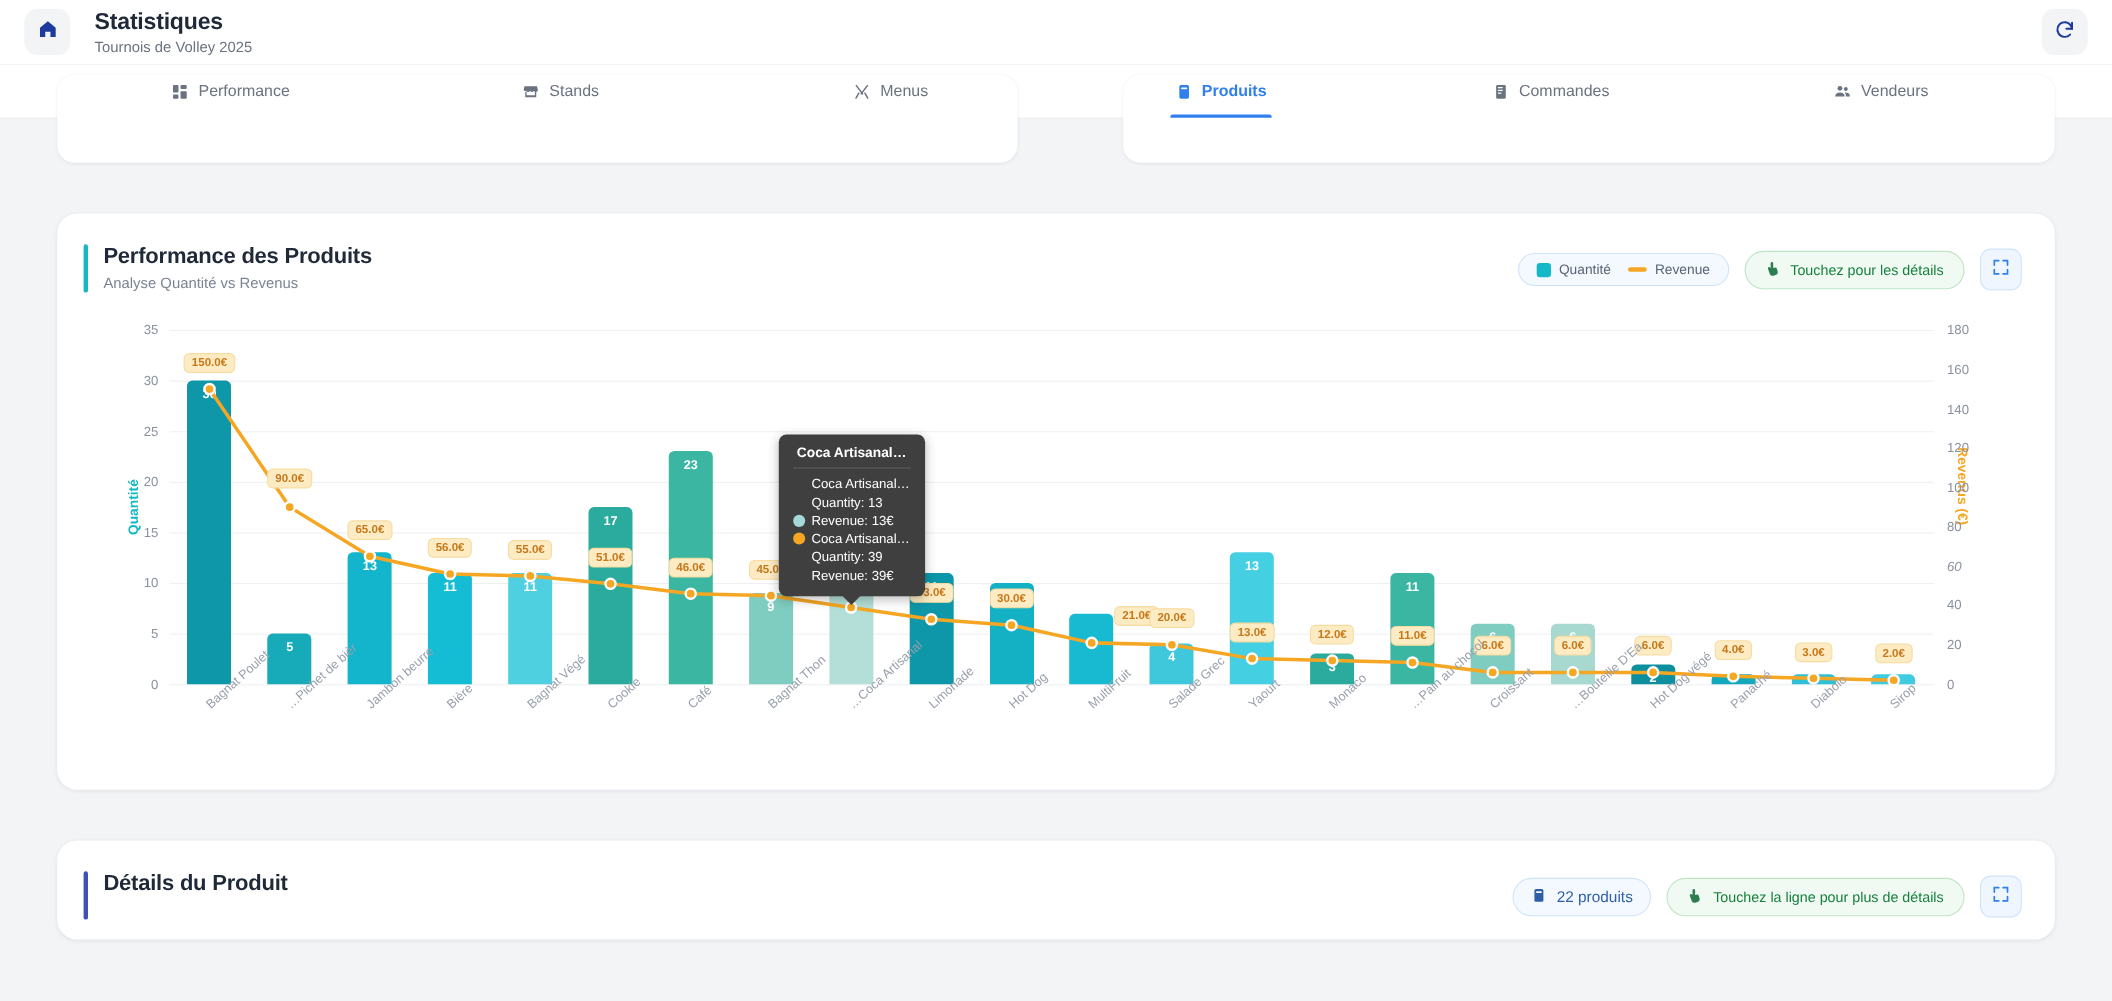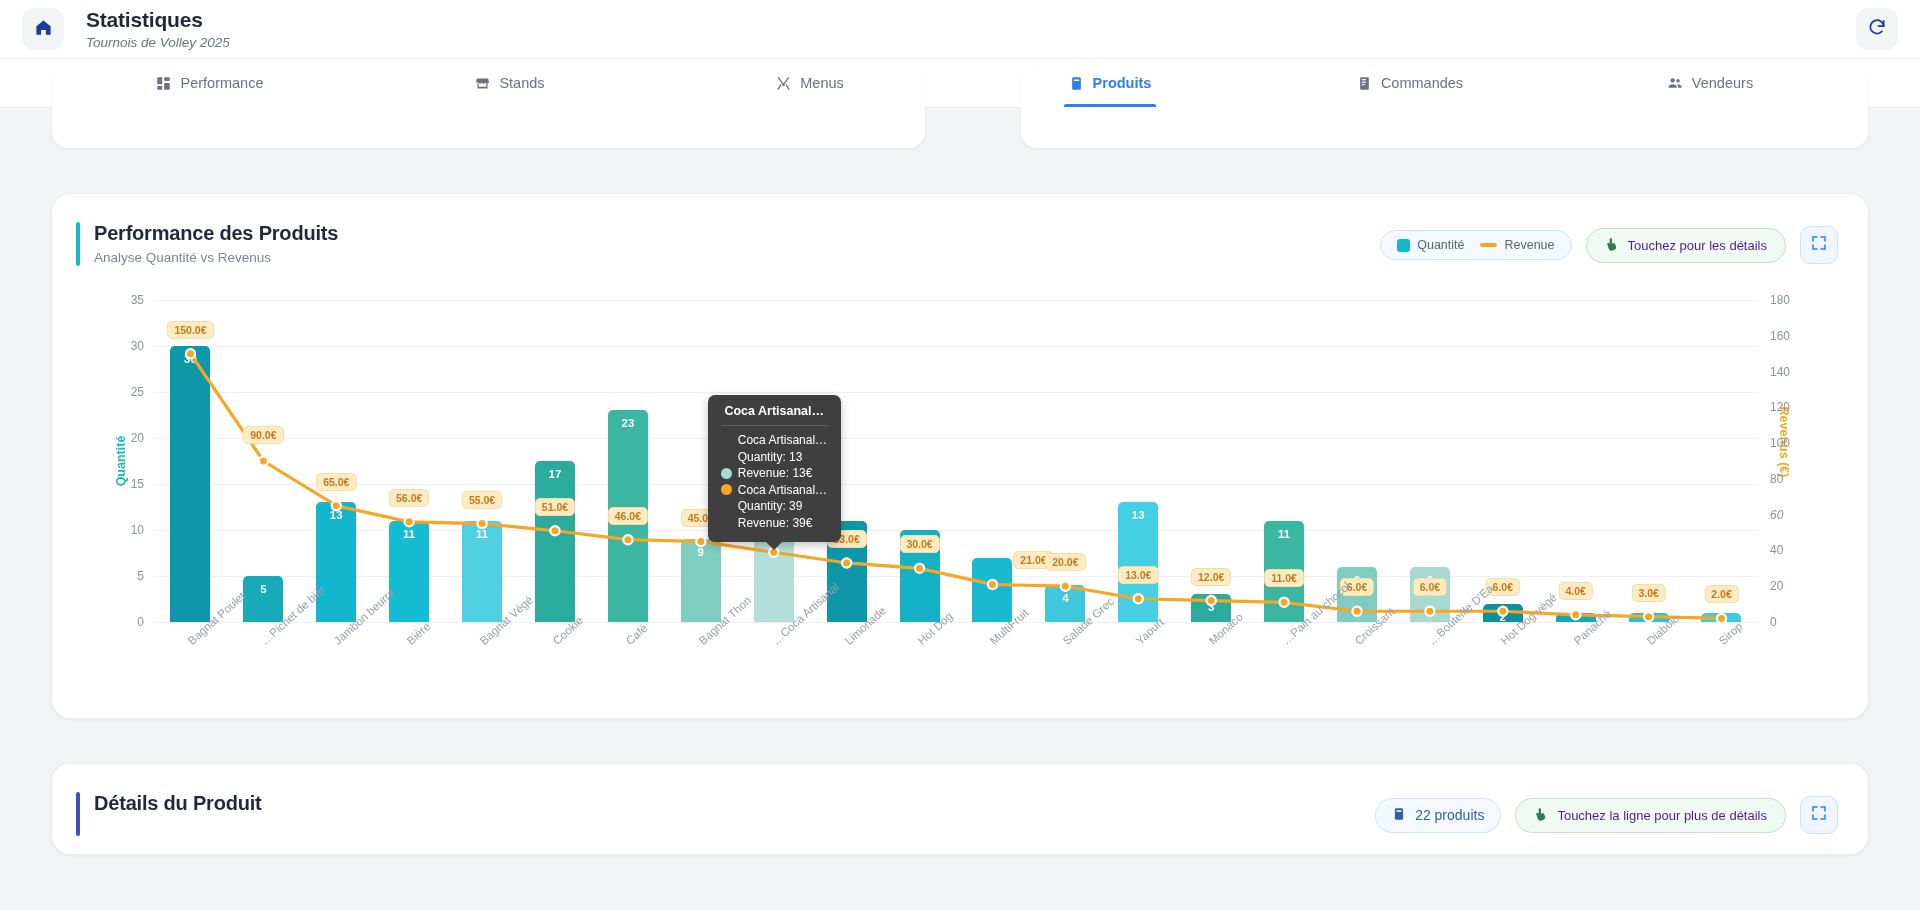--- a/index.html
+++ b/index.html
@@ -20,21 +20,21 @@
     width: 42px; height: 42px; border-radius: 12px;
     background: #f3f4f6; display: flex;
     align-items: center; justify-content: center;
     flex: 0 0 auto; cursor: pointer;
   }
   .header-text { margin-left: 22px; }
   .header-title {
     font-size: 21px; font-weight: bold; color: #1f2937;
     letter-spacing: -0.2px; line-height: 1.15;
   }
-  .header-sub { font-size: 13.5px; color: #6b7280; margin-top: 2px; font-style: italic; }
+  .header-sub { font-size: 13.5px; color: #6b7280; margin-top: 2px; }
   .refresh-btn {
     position: absolute; right: 22px; top: 8px;
     width: 42px; height: 42px; border-radius: 12px;
     background: #f3f4f6; display: flex;
     align-items: center; justify-content: center; cursor: pointer;
   }
 
   
   .tabbar {
     height: 50px; background: #ffffff;
@@ -97,21 +97,21 @@
     border-radius: 20px; padding: 7px 16px; font-size: 12.5px; color: #5a6472;
   }
   .legend-item { display: flex; align-items: center; gap: 7px; }
   .legend-swatch-sq { width: 13px; height: 13px; border-radius: 3px; background: #14b8c9; }
   .legend-swatch-line { width: 17px; height: 4px; border-radius: 2px; background: #f5a623; }
 
   .touch-btn {
     display: flex; align-items: center; gap: 9px;
     border: 1px solid #bfe3c5; background: #f1faf2;
     border-radius: 20px; padding: 8px 18px;
-    font-size: 13px; color: #4c1d95; cursor: pointer;
+    font-size: 13px; color: #15803d; cursor: pointer;
   }
   .icon-btn {
     width: 38px; height: 38px; border-radius: 10px;
     border: 1px solid #cfe4fb; background: #eff6ff;
     display: flex; align-items: center; justify-content: center; cursor: pointer;
   }
   .badge-chip {
     display: flex; align-items: center; gap: 9px;
     border: 1px solid #cfe4fb; background: #f4f9ff;
     border-radius: 20px; padding: 8px 16px;

